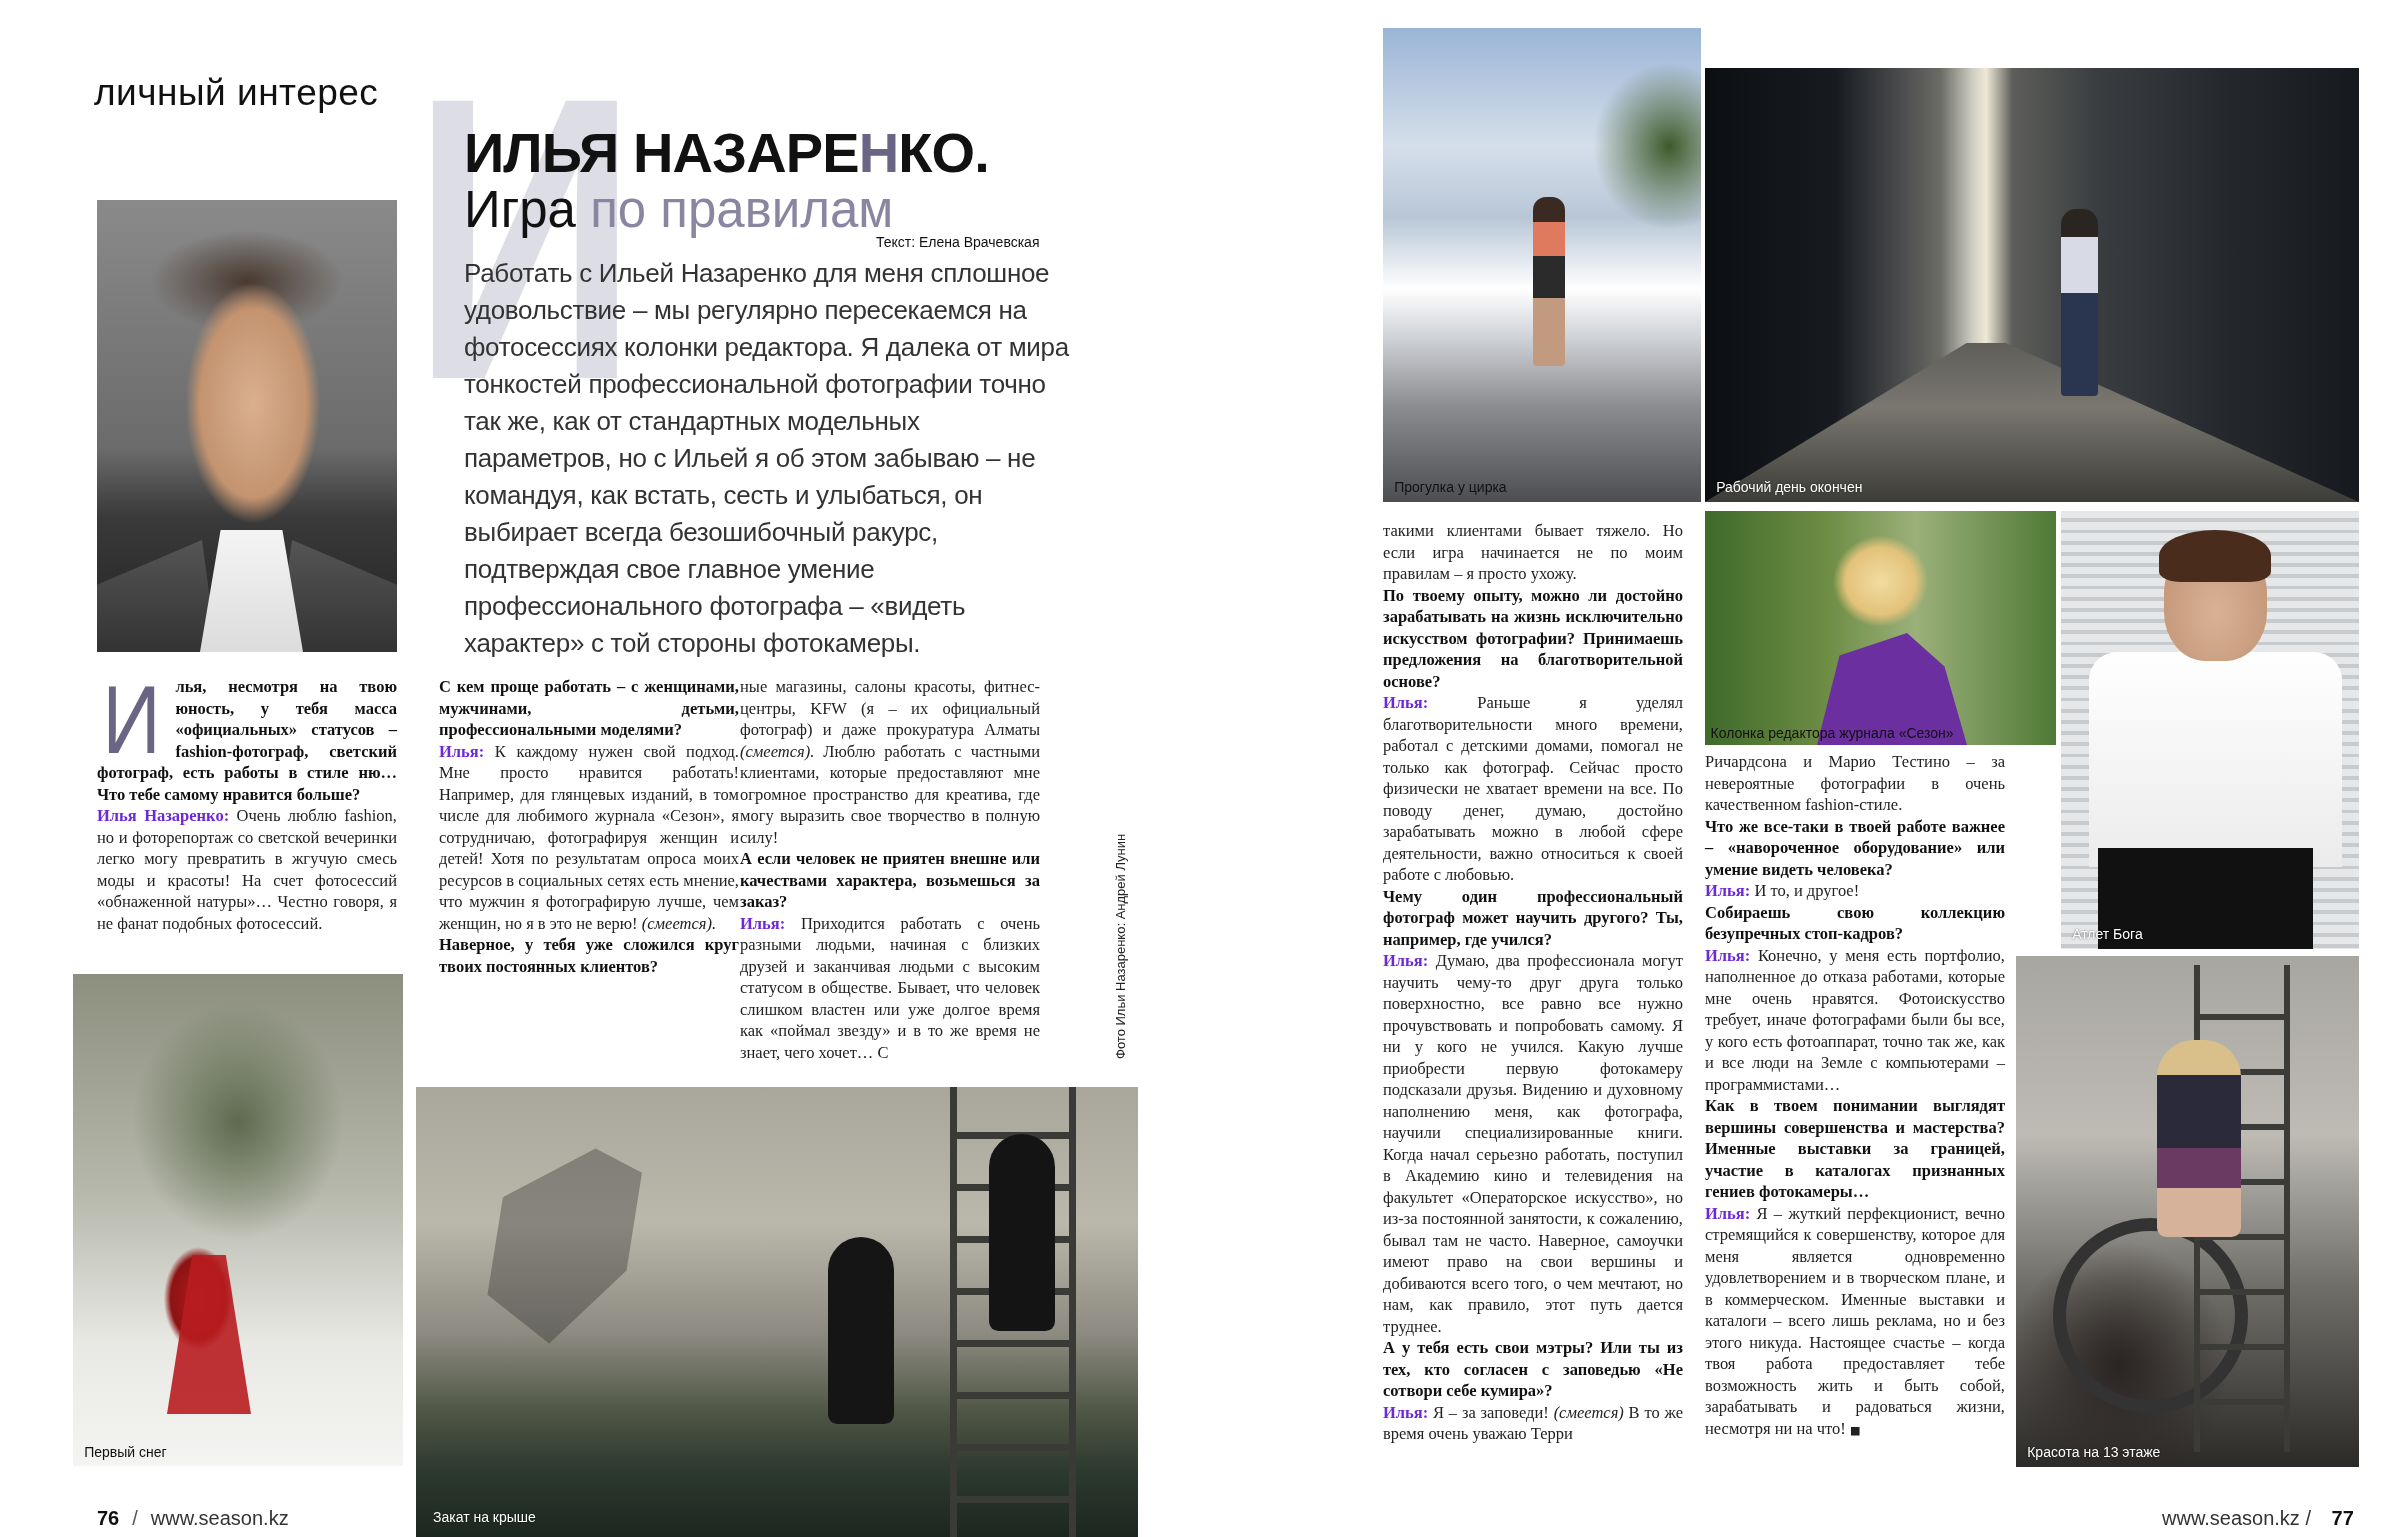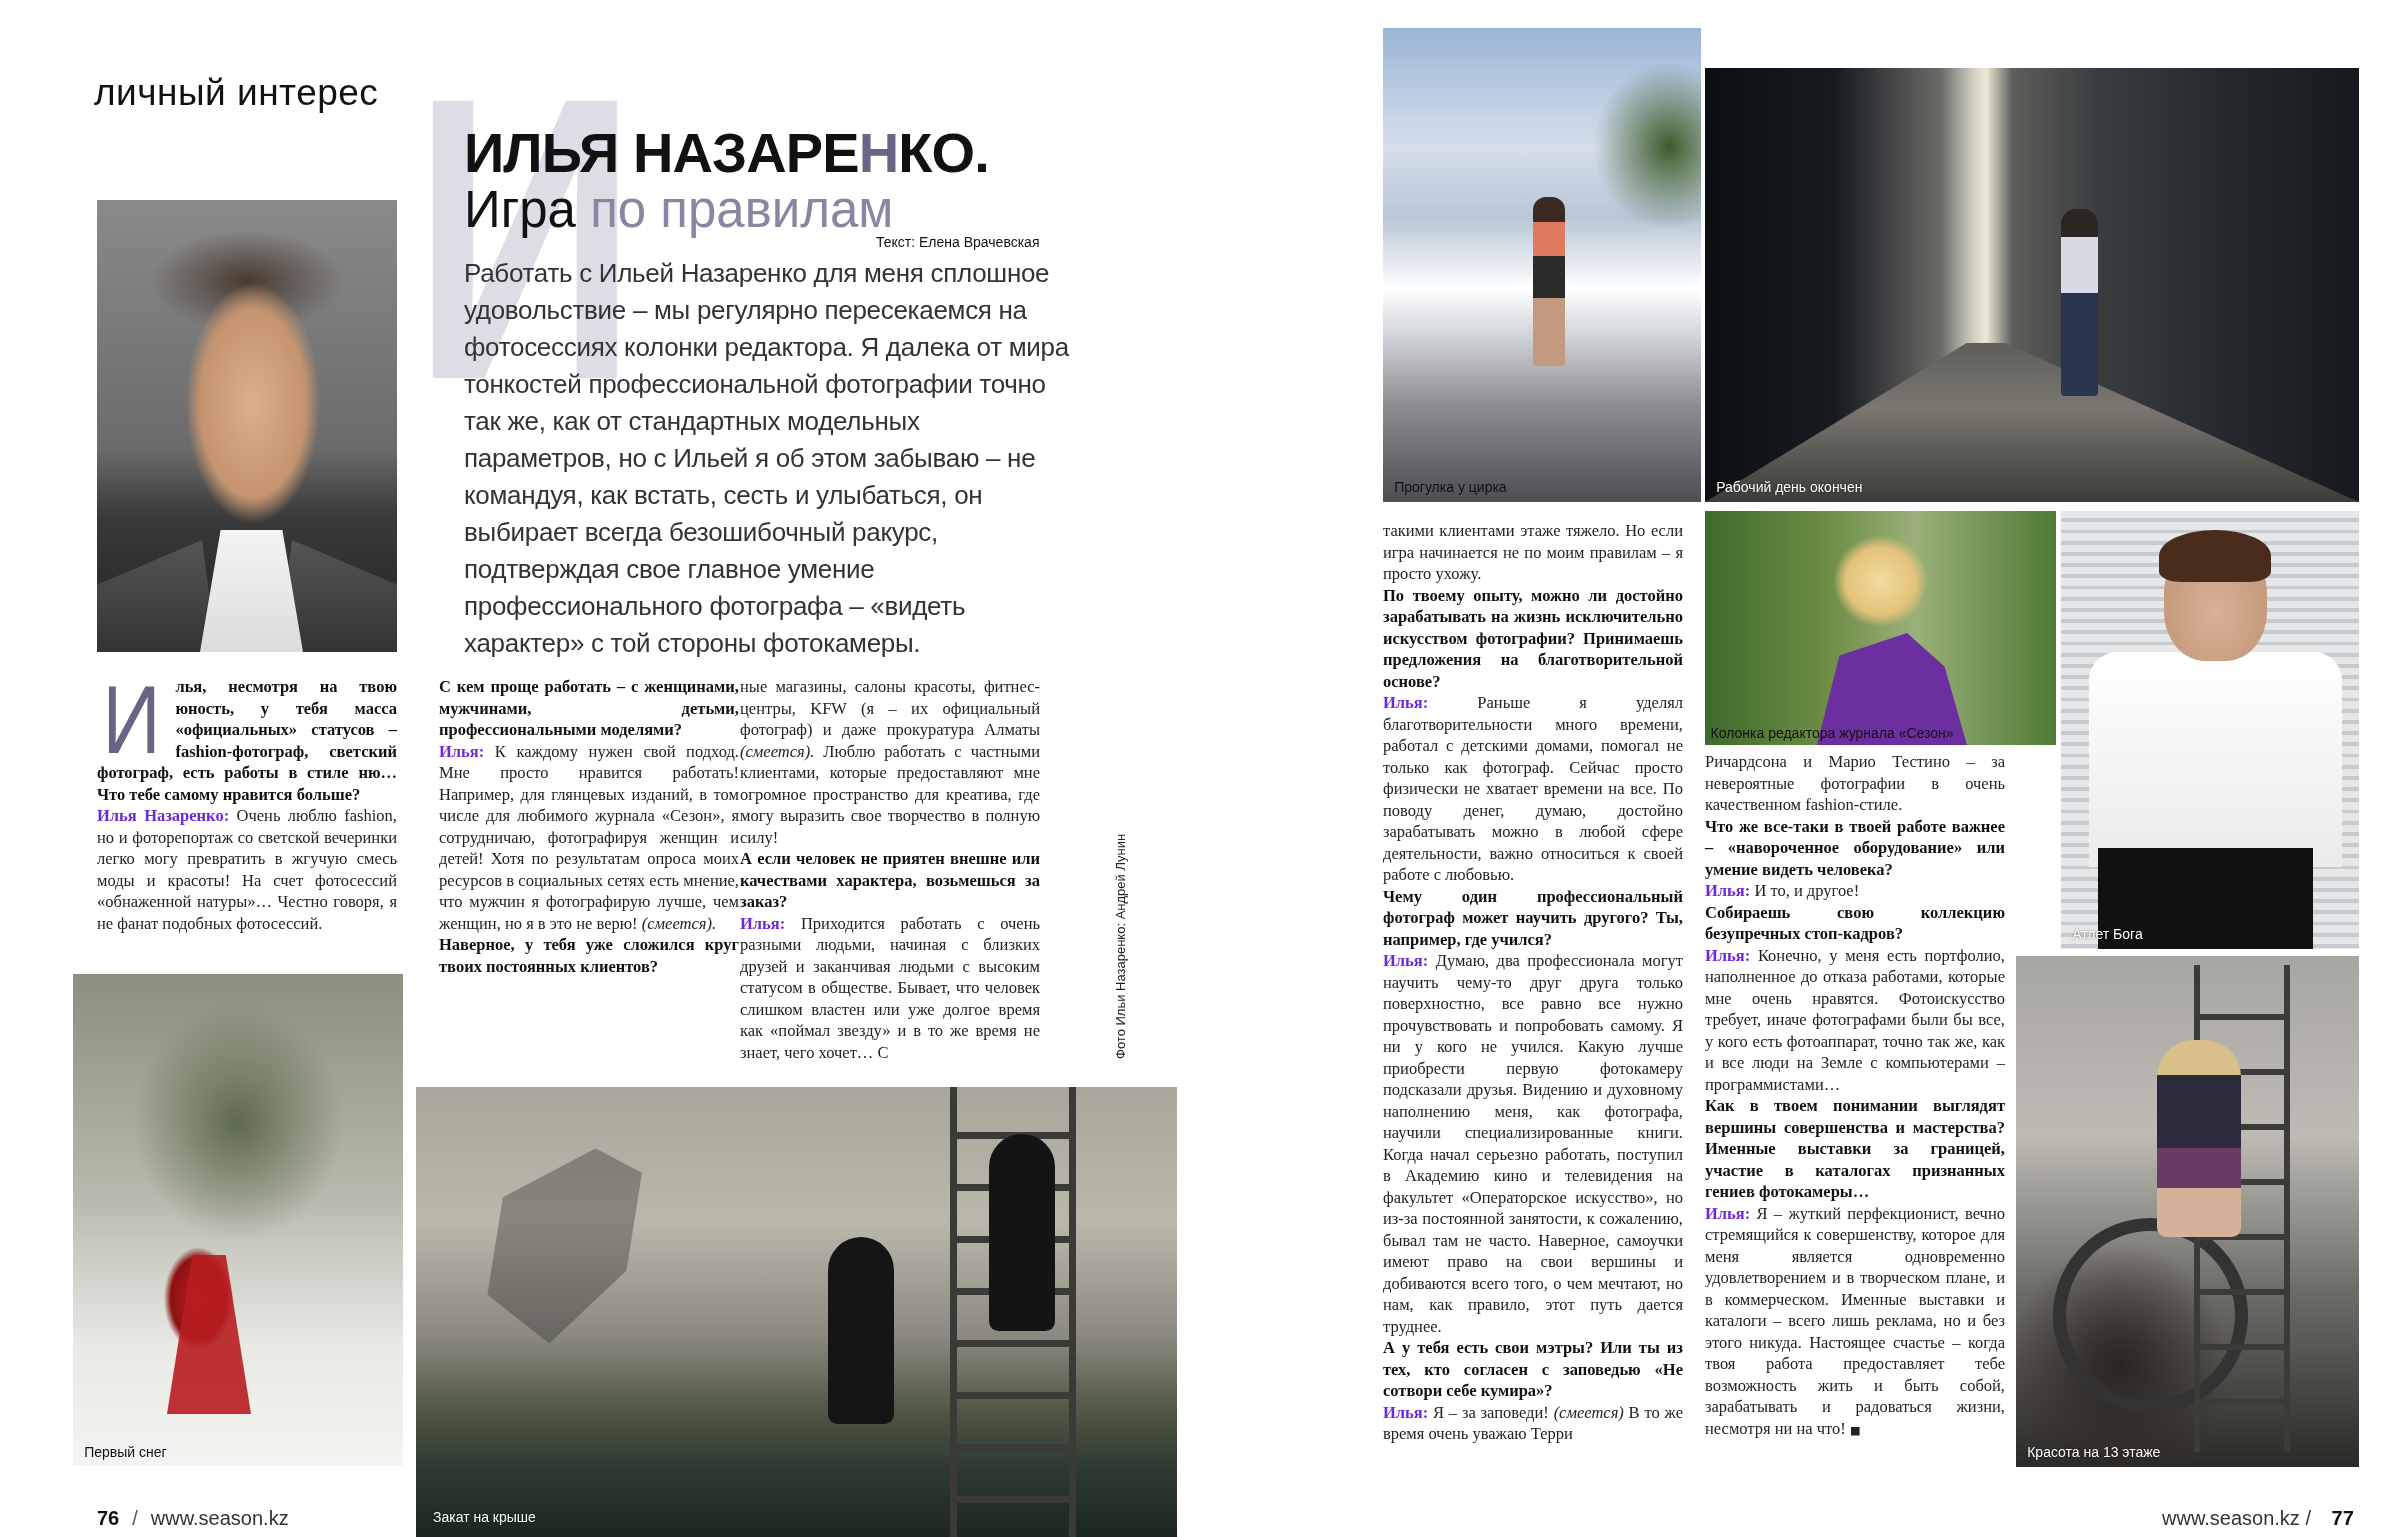--- a/index.html
+++ b/index.html
@@ -41,21 +41,21 @@
 
   .p-snow { left:73px; top:974px; width:330px; height:492px;
     background:
       radial-gradient(ellipse 14% 14% at 38% 66%, #b31c1c 0%, #8d1212 60%, rgba(141,18,18,0) 75%),
       radial-gradient(ellipse 40% 30% at 50% 30%, #5e6b4f 0%, rgba(94,107,79,0) 80%),
       linear-gradient(180deg, #8c8f7e 0%, #b7b9ac 45%, #e8e8e4 75%, #f4f4f2 100%); }
   .p-snow .dress { position:absolute; left:94px; top:281px; width:84px; height:159px; background:#b81d20; clip-path:polygon(30% 0,70% 0,100% 100%,0 100%); opacity:0.9; }
 
   .p-roof { left:416px; top:1087px; width:722px; height:451px;
     background:
-      linear-gradient(180deg, #a9a69b 0%, #bab7ab 30%, #8c8a80 55%, #4f5644 72%, #2d3a2f 85%, #1b2620 100%); padding-left: 39px; }
+      linear-gradient(180deg, #a9a69b 0%, #bab7ab 30%, #8c8a80 55%, #4f5644 72%, #2d3a2f 85%, #1b2620 100%); }
   .p-roof .shadow1 { position:absolute; left:56px; top:37px; width:309px; height:244px; background:rgba(40,40,40,0.35); clip-path:polygon(10% 30%, 40% 10%, 55% 20%, 50% 60%, 25% 90%, 5% 70%); }
   .p-roof .ladder { position:absolute; left:534px; top:0; width:112px; height:451px; border-left:7.5px solid #3a3a36; border-right:7.5px solid #3a3a36; background:repeating-linear-gradient(180deg, transparent 0 45px, #3a3a36 45px 52px); }
   .p-roof .girl1 { position:absolute; left:412px; top:150px; width:66px; height:187px; background:#151515; border-radius:33px 33px 9.4px 9.4px; }
   .p-roof .girl2 { position:absolute; left:573px; top:47px; width:66px; height:197px; background:#141414; border-radius:33px 33px 9.4px 9.4px; }
 
   .p-circus { left:1383px; top:28px; width:318px; height:474px;
     background:
       radial-gradient(ellipse 30% 22% at 90% 25%, #3e5a2b 0%, rgba(62,90,43,0) 80%),
       linear-gradient(180deg, #9ab5d6 0%, #d5dfeb 25%, #b8c6d6 40%, #ffffff 55%, #d0d3d8 65%, #8a8c8f 80%, #4c4e52 100%); }
   .p-circus .figure { position:absolute; left:150px; top:169px; width:32px; height:169px; background:linear-gradient(#3a2a22 0 15%, #e07a5f 15% 35%, #2b2b2b 35% 60%, #c29a80 60%); border-radius:13px 13px 3.7px 3.7px; }
@@ -175,21 +175,21 @@
 </div>
 
 <div class="photo p-ladder">
   <div class="wheel"></div>
   <div class="ladder"></div>
   <div class="girl"></div>
   <div class="caption light" style="left:11.2px; bottom:7.5px;">Красота на 13 этаже</div>
 </div>
 
 <div class="abs body-col" style="left:1383px; top:520px; width:300px;">
-  <p>такими клиентами этаже тяжело. Но если игра начинается не по моим правилам – я просто ухожу.</p>
+  <p>такими клиентами бывает тяжело. Но если игра начинается не по моим правилам – я просто ухожу.</p>
   <p class="q">По твоему опыту, можно ли достойно зарабатывать на жизнь исключительно искусством фотографии? Принимаешь предложения на благотворительной основе?</p>
   <p><span class="name">Илья:</span><span> Раньше я уделял благотворительности много времени, работал с детскими домами, помогал не только как фотограф. Сейчас просто физически не хватает времени на все. По поводу денег, думаю, достойно зарабатывать можно в любой сфере деятельности, важно относиться к своей работе с любовью.</span></p>
   <p class="q">Чему один профессиональный фотограф может научить другого? Ты, например, где учился?</p>
   <p><span class="name">Илья:</span><span> Думаю, два профессионала могут научить чему-то друг друга только поверхностно, все равно все нужно прочувствовать и попробовать самому. Я ни у кого не учился. Какую лучше приобрести первую фотокамеру подсказали друзья. Видению и духовному наполнению меня, как фотографа, научили специализированные книги. Когда начал серьезно работать, поступил в Академию кино и телевидения на факультет «Операторское искусство», но из-за постоянной занятости, к сожалению, бывал там не часто. Наверное, самоучки имеют право на свои вершины и добиваются всего того, о чем мечтают, но нам, как правило, этот путь дается труднее.</span></p>
   <p class="q">А у тебя есть свои мэтры? Или ты из тех, кто согласен с заповедью «Не сотвори себе кумира»?</p>
   <p><span class="name">Илья:</span><span> Я – за заповеди! </span><span class="it">(смеется)</span><span> В то же время очень уважаю Терри</span></p>
 </div>
 
 <div class="abs body-col" style="left:1705px; top:751px; width:300px;">
   <p>Ричардсона и Марио Тестино – за невероятные фотографии в очень качественном fashion-стиле.</p>

